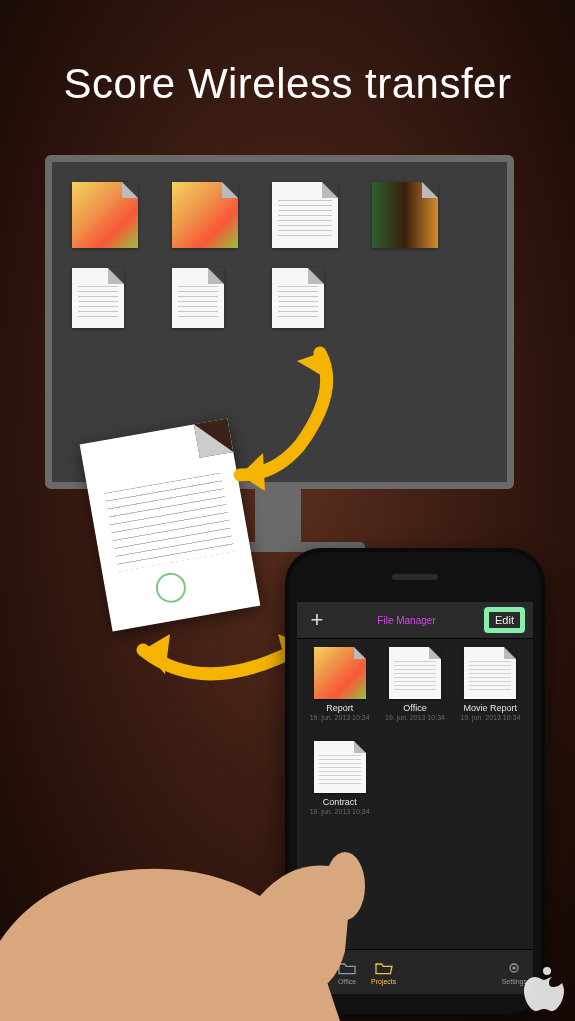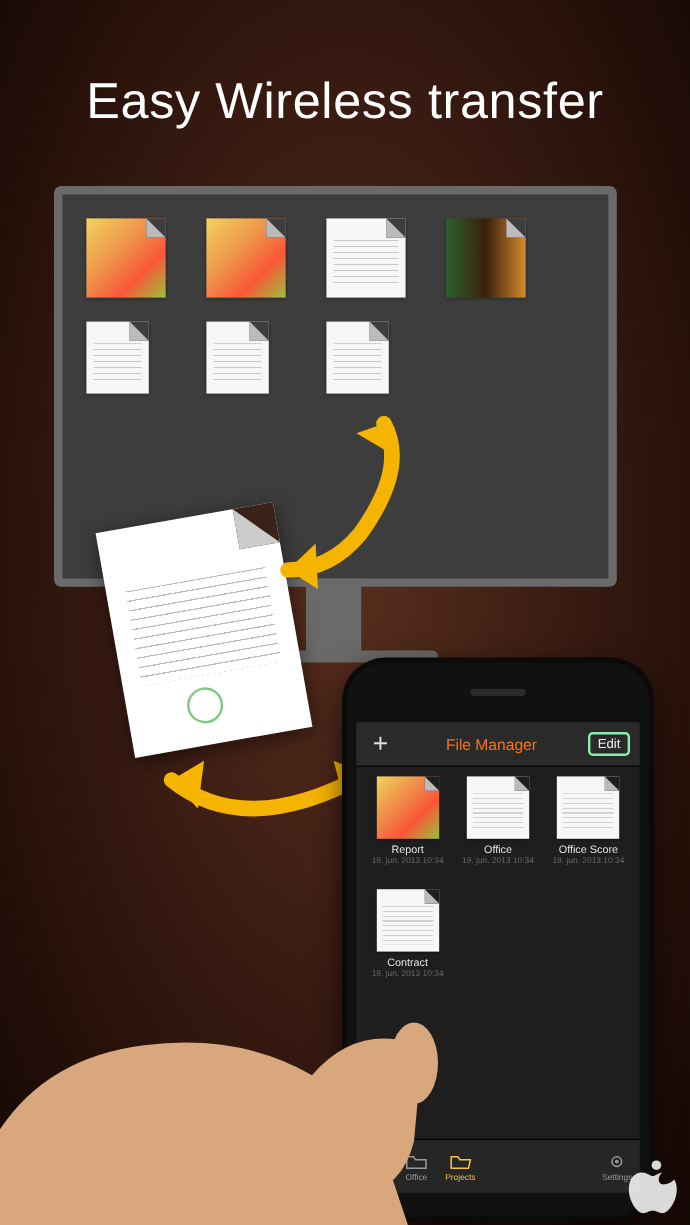--- a/index.html
+++ b/index.html
@@ -22,22 +22,22 @@
 .transfer-doc .seal{position:absolute;left:50px;bottom:18px;width:26px;height:26px;border:2px solid #7fc97f;border-radius:50%;}
 
 .arrow svg{position:absolute;}
 
 .phone{position:absolute;left:285px;top:548px;width:260px;height:470px;background:#0a0a0a;border-radius:36px;box-shadow:0 8px 24px rgba(0,0,0,.6);padding:4px;box-sizing:border-box;overflow:hidden;}
 .phone-inner{width:100%;height:100%;border-radius:32px;background:#111;position:relative;overflow:hidden;}
 .speaker{position:absolute;top:22px;left:50%;transform:translateX(-50%);width:46px;height:6px;background:#2b2b2b;border-radius:3px;}
 .screen{position:absolute;left:8px;right:8px;top:50px;bottom:20px;border-radius:2px;background:#1e1e1e;display:flex;flex-direction:column;}
 .nav{height:36px;background:#2a2a2a;display:flex;align-items:center;justify-content:space-between;padding:0 8px;border-bottom:1px solid #000;}
 .nav .add{color:#ddd;font-size:22px;width:24px;text-align:center;}
-.nav .title{color:#f97316;font-size:13px;font-weight:500;}
-.nav .edit{color:#eee;font-size:11px;border:2px solid #86efac;border-radius:4px;padding:2px 6px;}
+.nav .title{color:#d946ef;font-size:10px;font-weight:500;}
+.nav .edit{color:#eee;font-size:11px;border:5px solid #86efac;border-radius:4px;padding:2px 6px;}
 .app-grid{flex:1;padding:8px;display:grid;grid-template-columns:repeat(3,1fr);grid-auto-rows:88px;gap:6px;align-content:start;}
 .cell{display:flex;flex-direction:column;align-items:center;}
 .cell .mini{width:52px;height:52px;background:#f7f7f7;position:relative;box-shadow:0 1px 2px rgba(0,0,0,.5);}
 .cell .mini .dog{position:absolute;right:0;top:0;border-left:12px solid #bbb;border-top:12px solid #1e1e1e;}
 .cell .mini.color{background:linear-gradient(135deg,#f4d35e,#ee964b,#f95738,#97c13c);}
 .cell .mini.photo{background:linear-gradient(90deg,#2c5f2d,#3a1f0b,#d48c2c);}
 .cell .mini.sel{outline:2px solid #f5c542;}
 .cell .mini .mlines{position:absolute;left:5px;right:5px;top:14px;bottom:6px;background:repeating-linear-gradient(#aaa 0,#aaa 1px,transparent 1px,transparent 4px);opacity:.5;}
 .cell .name{color:#e5e5e5;font-size:9px;margin-top:4px;}
 .cell .date{color:#6a6a6a;font-size:7px;margin-top:1px;}
@@ -47,21 +47,21 @@
 .tabbar .spacer{flex:1;}
 .tabbar .ticon{width:20px;height:16px;}
 
 .hand{position:absolute;left:0;bottom:0;width:575px;height:360px;pointer-events:none;}
 
 .watermark{position:absolute;right:6px;bottom:6px;width:50px;height:50px;opacity:.85;}
 </style>
 </head>
 <body>
 
-<div class="headline">Easy Wireless transfer</div>
+<div class="headline">Score Wireless transfer</div>
 
 <div class="monitor">
   <div class="desktop-grid">
     <div class="thumb color">
         <div class="dog"></div>
       </div>
     <div class="thumb color">
         <div class="dog"></div>
       </div>
     <div class="thumb">
@@ -132,21 +132,21 @@
               <div class="mlines"></div>
             </div>
             <div class="name">Office</div>
             <div class="date">19. jun. 2013 10:34</div>
           </div>
           <div class="cell">
             <div class="mini">
               <div class="dog"></div>
               <div class="mlines"></div>
             </div>
-            <div class="name">Office Score</div>
+            <div class="name">Movie Report</div>
             <div class="date">19. jun. 2013 10:34</div>
           </div>
           <div class="cell">
             <div class="mini">
               <div class="dog"></div>
               <div class="mlines"></div>
             </div>
             <div class="name">Contract</div>
             <div class="date">19. jun. 2013 10:34</div>
           </div>

